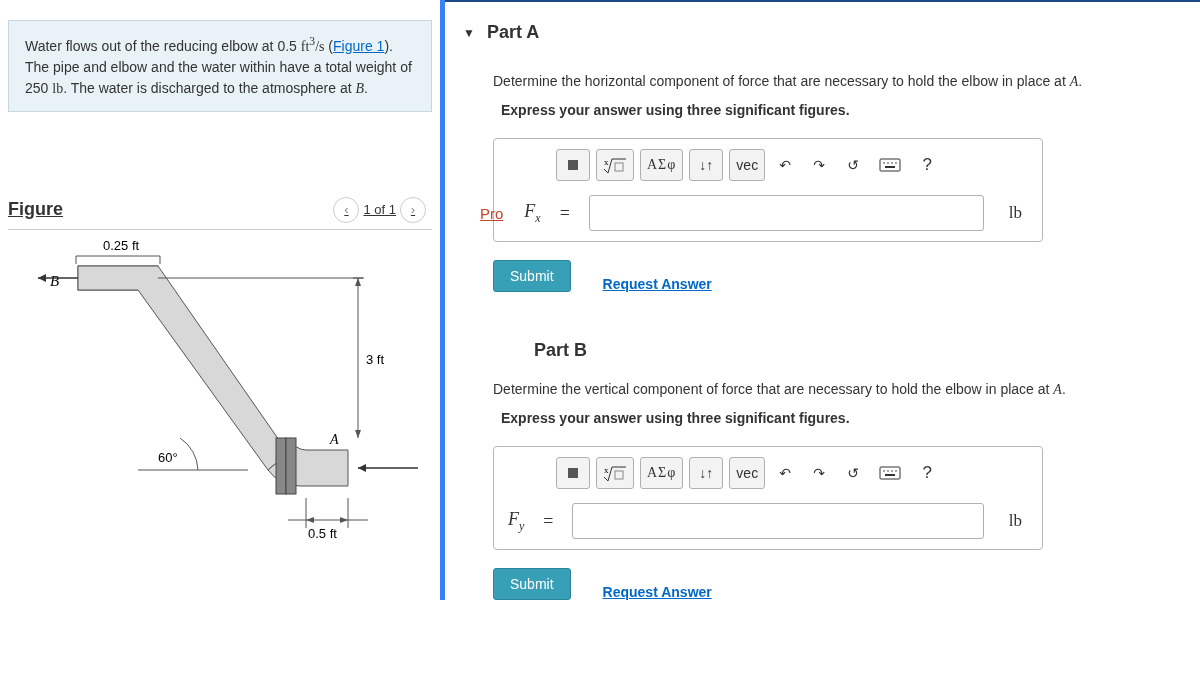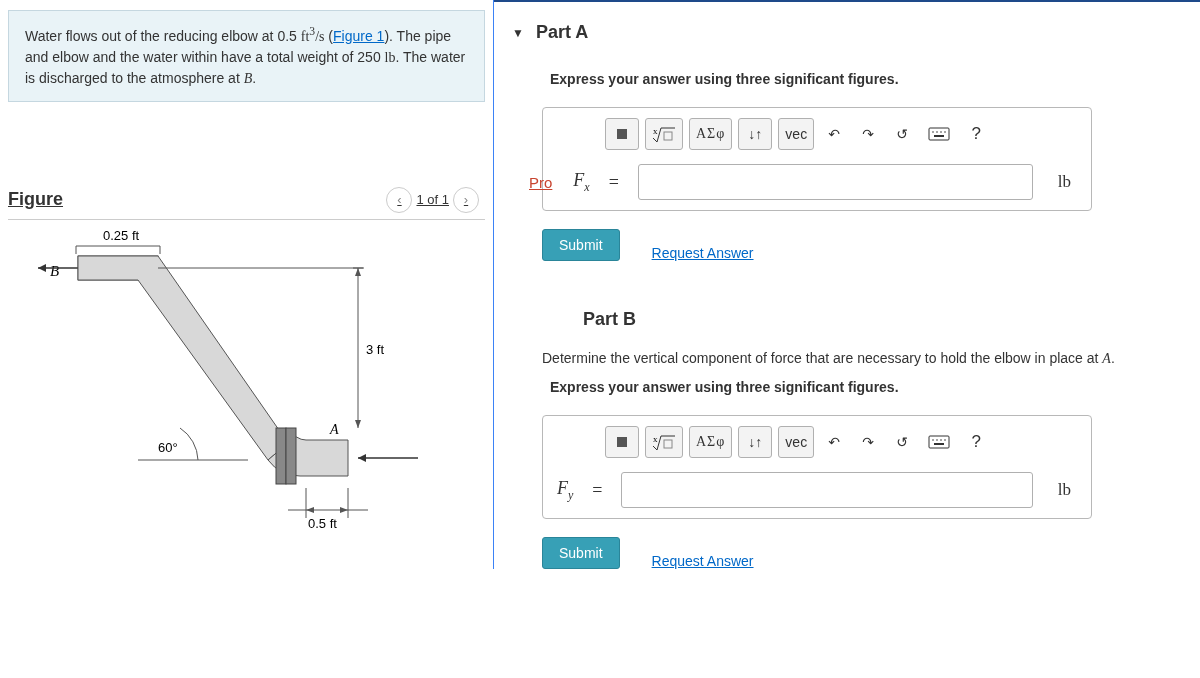--- a/index.html
+++ b/index.html
@@ -1,18 +1,18 @@
 <!DOCTYPE html>
 <html><head>
 <meta charset="utf-8">
 <style>
   * { box-sizing: border-box; margin: 0; padding: 0; }
   body { font-family: Arial, Helvetica, sans-serif; font-size: 14px; color: #333; background: #fff; width: 1200px; height: 678px; overflow: hidden; }
   .main { display: flex; }
-  .left-col { width: 494px; padding: 10px 8px; border-right: 1px solid #3b82f6;}
+  .left-col { width: 445px; padding: 20px 8px; border-right: 5px solid #3b82f6;}
   .right-col { flex: 1; padding: 0 18px; border-top: 2px solid #1e4a8a;}
   .problem-statement { background: #e9f3f7; border: 1px solid #c5d7e0; padding: 12px 16px; line-height: 1.5; }
   .problem-statement a { color: #0068c8; text-decoration: underline; }
   .math { font-family: 'Times New Roman', serif; }
   .figure-box { margin-top: 85px; text-decoration: underline; }
   .figure-header { display: flex; align-items: center; justify-content: space-between; padding: 0 6px 6px 0; }
   .figure-header h3 { font-size: 18px; font-weight: bold; }
   .fig-nav { display: flex; align-items: center; gap: 4px; font-size: 13px; }
   .fig-nav-btn { width: 26px; height: 26px; border-radius: 50%; border: 1px solid #ccc; background: #fff; color: #888; display: flex; align-items: center; justify-content: center; cursor: pointer; }
   .figure-body { border-top: 1px solid #ccc; padding-top: 8px; position: relative; height: 330px; }
@@ -31,21 +31,21 @@
   .greek { font-family: 'Times New Roman', serif; letter-spacing: 1px;}
   .answer-row { display: flex; align-items: center; gap: 19px; }
   .pro-link { color:#c8432e; text-decoration:underline; font-size:15px; margin-left:-28px; margin-right:2px;}
   .varlabel { font-family: 'Times New Roman', serif; font-style: italic; font-size: 18px; white-space:nowrap;}
   .varlabel sub { font-style: italic; font-size: 12px;}
   .eq { font-family:'Times New Roman',serif; font-size:18px;}
   .answer-input { flex: 1; height: 36px; border: 1px solid #b0b0b0; border-radius: 3px; padding: 0 8px; font-size: 15px; }
   .unit { font-family: 'Times New Roman', serif; font-size: 17px; padding: 0 6px;}
   .submit-row { display: flex; align-items: flex-end; gap: 32px; margin-top: 18px; }
   .submit-btn { background: #37a0b6; color: #fff; border: 1px solid #2a8599; border-radius: 3px; padding: 7px 16px; font-size: 14px; cursor: pointer; }
-  .req-link { color: #0068c8; text-decoration: underline; font-weight: normal; font-size: 14px; cursor:pointer;}
+  .req-link { color: #0068c8; text-decoration: underline; font-weight: bold; font-size: 14px; cursor:pointer;}
   .italA { font-family:'Times New Roman',serif; font-style:italic;}
   svg.kbicon { width:22px; height:14px;}
 </style>
 </head>
 <body>
 
 <div class="main">
   <div class="left-col">
     <div class="problem-statement">
       <span>Water flows out of the reducing elbow at 0.5 </span><span class="math"><span>ft</span><sup>3</sup><span>/s</span></span><span> (</span><a href="#">Figure 1</a><span>). The pipe and elbow and the water within have a total weight of 250 </span><span class="math">lb</span><span>. The water is discharged to the atmosphere at </span><span class="italA">B</span><span>.</span>
@@ -107,20 +107,23 @@
     </div>
   </div>
 
   <div class="right-col">
 
     <div class="part-header">
       <span class="caret">▼</span>
       <span class="part-title">Part A</span>
     </div>
     <div class="part-body">
+      <p class="prompt">
+        <span>Determine the horizontal component of force that are necessary to hold the elbow in place at </span><span class="italA">A</span><span>.</span>
+      </p>
       <p class="instr">Express your answer using three significant figures.</p>
 
       <div class="answer-box">
         <div class="toolbar">
           <button class="tbtn">
               <span class="sq"></span>
             </button>
           <button class="tbtn">
               <svg width="24" height="20">
                 <text x="1" y="10" font-size="9" font-family="Times New Roman">x</text>

